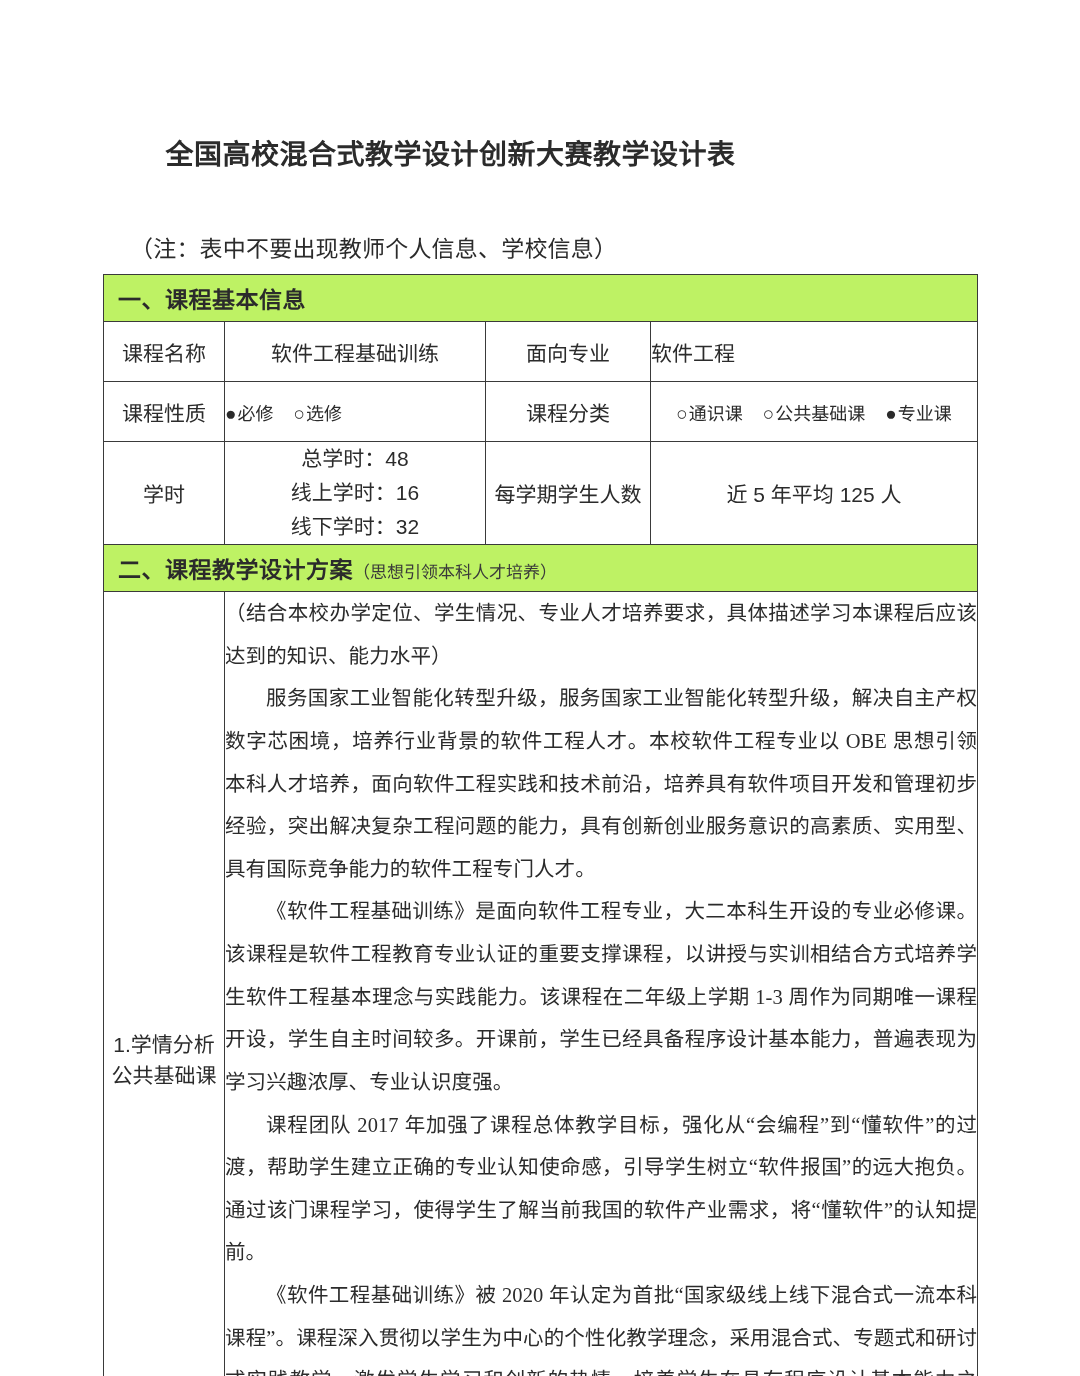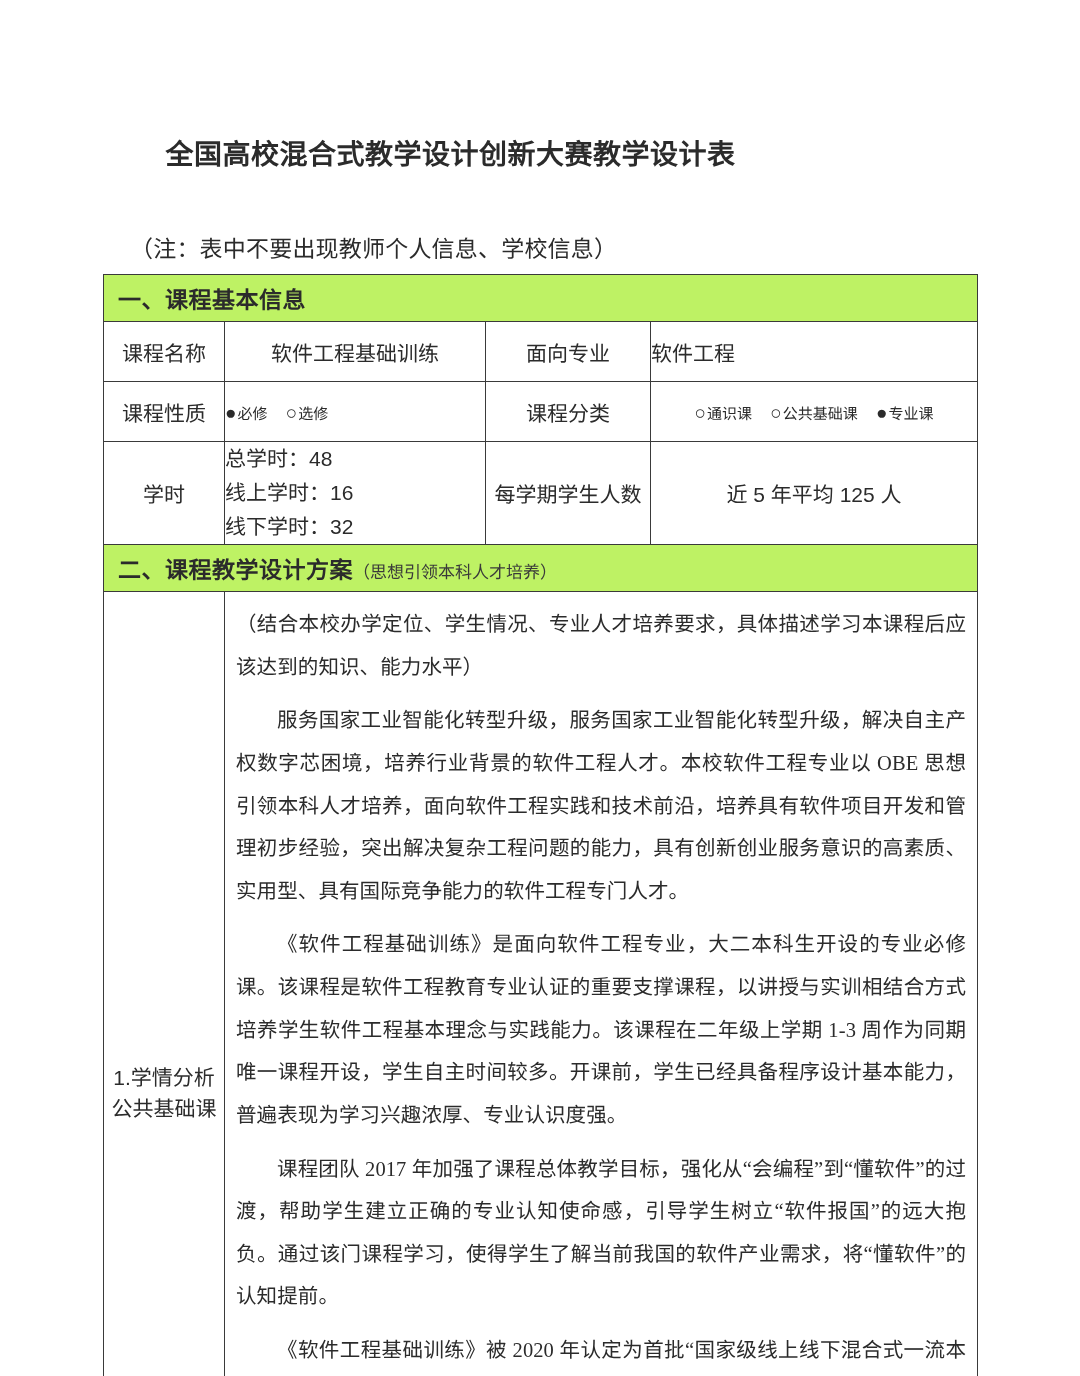--- a/index.html
+++ b/index.html
@@ -90,49 +90,49 @@
   }
   .c-center { text-align: center; margin-top: 24px; }
   .c-left   { text-align: left; }
 
   .label-cell {
     text-align: center;
     font-size: 22px;
   }
 
   .hours-cell {
-    text-align: left;
+    text-align: center;
     padding: 8px 0 8px 24px;
     line-height: 1.62;
     font-size: 21px;
     margin-top: 36px;
   }
   .hours-cell div { white-space: nowrap; }
 
-  .radio-group { white-space: nowrap; font-size: 15px; }
+  .radio-group { white-space: nowrap; font-size: 18px; }
   .radio-group .gap { display: inline-block; width: 10px; }
   .dot-on::before  { content: "\25CF"; margin-right: 1px; font-size: 19px; }
   .dot-off::before { content: "\25CB"; margin-right: 1px; font-size: 19px; }
 
   
   .vlabel {
     text-align: center;
     vertical-align: middle;
     font-size: 21px;
     line-height: 1.45;
     padding: 6px 4px;
   }
   .vlabel span { display: block; white-space: nowrap; }
 
   .body-cell {
     vertical-align: top;
     padding: 14px 18px 30px 18px;
   }
   .body-cell p {
-    margin: 11px;
+    margin: 0;
     font-family: "Liberation Serif", "DejaVu Serif", serif;
     font-size: 20.5px;
     line-height: 2.08;
     text-align: justify;
     text-justify: inter-ideograph;
     color: #2b2b2b;
     letter-spacing: 0.1px;
   }
   .body-cell p.indent { text-indent: 2em; }
 </style>

